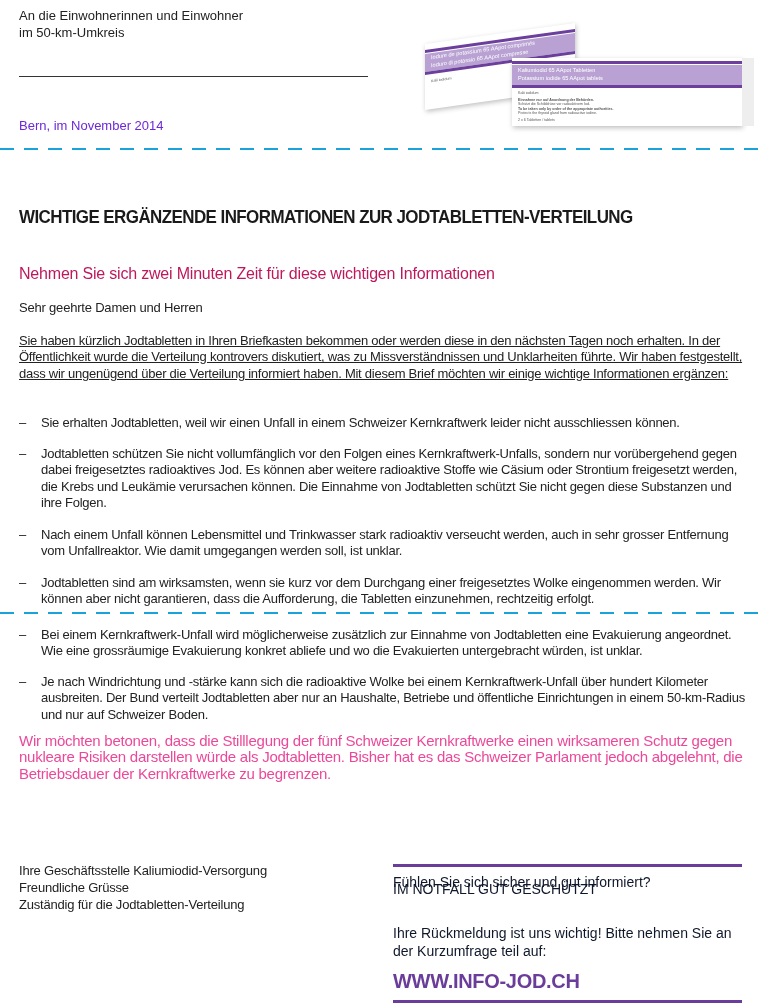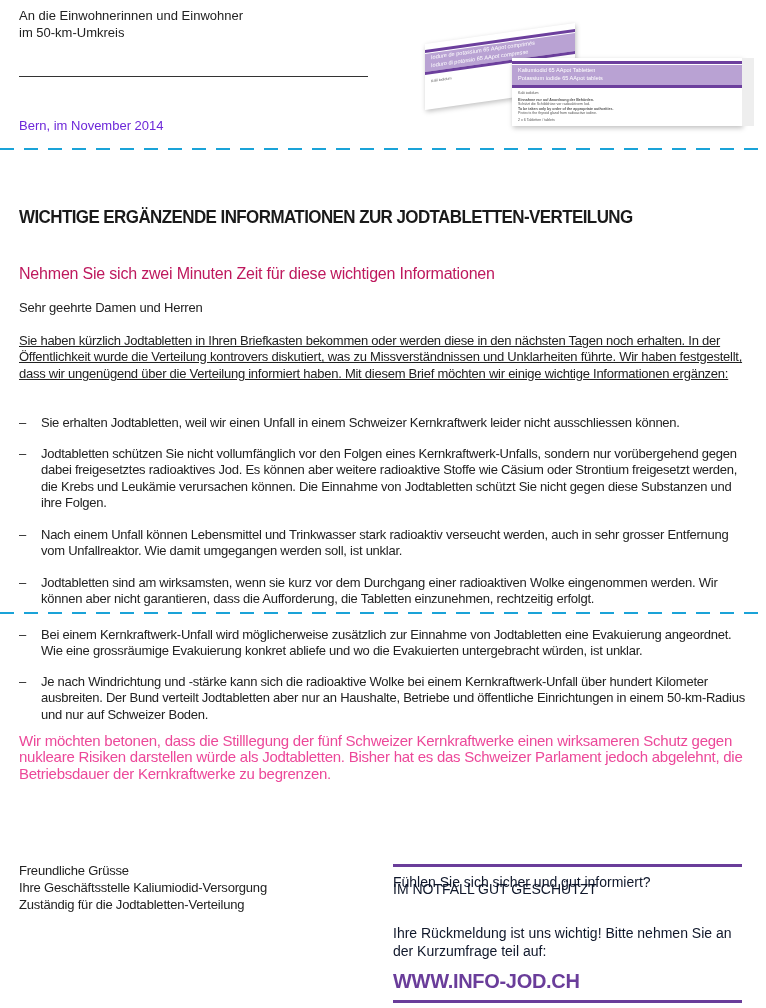--- a/index.html
+++ b/index.html
@@ -96,36 +96,36 @@
 <div class="bullet" style="top:446px;">
   <span class="mark">–</span>
   <span class="btxt">Jodtabletten schützen Sie nicht vollumfänglich vor den Folgen eines Kernkraftwerk-Unfalls, sondern nur vorübergehend gegen dabei freigesetztes radioaktives Jod. Es können aber weitere radioaktive Stoffe wie Cäsium oder Strontium freigesetzt werden, die Krebs und Leukämie verursachen können. Die Einnahme von Jodtabletten schützt Sie nicht gegen diese Substanzen und ihre Folgen.</span>
 </div>
 <div class="bullet" style="top:527px;">
   <span class="mark">–</span>
   <span class="btxt">Nach einem Unfall können Lebensmittel und Trinkwasser stark radioaktiv verseucht werden, auch in sehr grosser Entfernung vom Unfallreaktor. Wie damit umgegangen werden soll, ist unklar.</span>
 </div>
 <div class="bullet" style="top:575px;">
   <span class="mark">–</span>
-  <span class="btxt">Jodtabletten sind am wirksamsten, wenn sie kurz vor dem Durchgang einer radioaktiven Wolke eingenommen werden. Wir können aber nicht garantieren, dass die Aufforderung, die Tabletten einzunehmen, rechtzeitig erfolgt.</span>
+  <span class="btxt">Jodtabletten sind am wirksamsten, wenn sie kurz vor dem Durchgang einer freigesetztes Wolke eingenommen werden. Wir können aber nicht garantieren, dass die Aufforderung, die Tabletten einzunehmen, rechtzeitig erfolgt.</span>
 </div>
 <div class="bullet" style="top:627px;">
   <span class="mark">–</span>
   <span class="btxt">Bei einem Kernkraftwerk-Unfall wird möglicherweise zusätzlich zur Einnahme von Jodtabletten eine Evakuierung angeordnet. Wie eine grossräumige Evakuierung konkret abliefe und wo die Evakuierten untergebracht würden, ist unklar.</span>
 </div>
 <div class="bullet" style="top:674px;">
   <span class="mark">–</span>
   <span class="btxt">Je nach Windrichtung und -stärke kann sich die radioaktive Wolke bei einem Kernkraftwerk-Unfall über hundert Kilometer ausbreiten. Der Bund verteilt Jodtabletten aber nur an Haushalte, Betriebe und öffentliche Einrichtungen in einem 50-km-Radius und nur auf Schweizer Boden.</span>
 </div>
 
 <div class="abs closing">Wir möchten betonen, dass die Stilllegung der fünf Schweizer Kernkraftwerke einen wirksameren Schutz gegen nukleare Risiken darstellen würde als Jodtabletten. Bisher hat es das Schweizer Parlament jedoch abgelehnt, die Betriebsdauer der Kernkraftwerke zu begrenzen.</div>
 
 <div class="abs sign">
+  <div>Ihre Geschäftsstelle Kaliumiodid-Versorgung</div>
   <div>Freundliche Grüsse</div>
-  <div>Ihre Geschäftsstelle Kaliumiodid-Versorgung</div>
   <div>Zuständig für die Jodtabletten-Verteilung</div>
 </div>
 
 <div class="abs promo-rule top"></div>
 <div class="abs promo promo-h">IM NOTFALL GUT GESCHÜTZT</div>
 <div class="abs promo promo-q">Fühlen Sie sich sicher und gut informiert?</div>
 <div class="abs promo promo-c">Ihre Rückmeldung ist uns wichtig! Bitte nehmen Sie an der Kurzumfrage teil auf:</div>
 <div class="abs promo-url">WWW.INFO-JOD.CH</div>
 <div class="abs promo-rule bot"></div>
 

